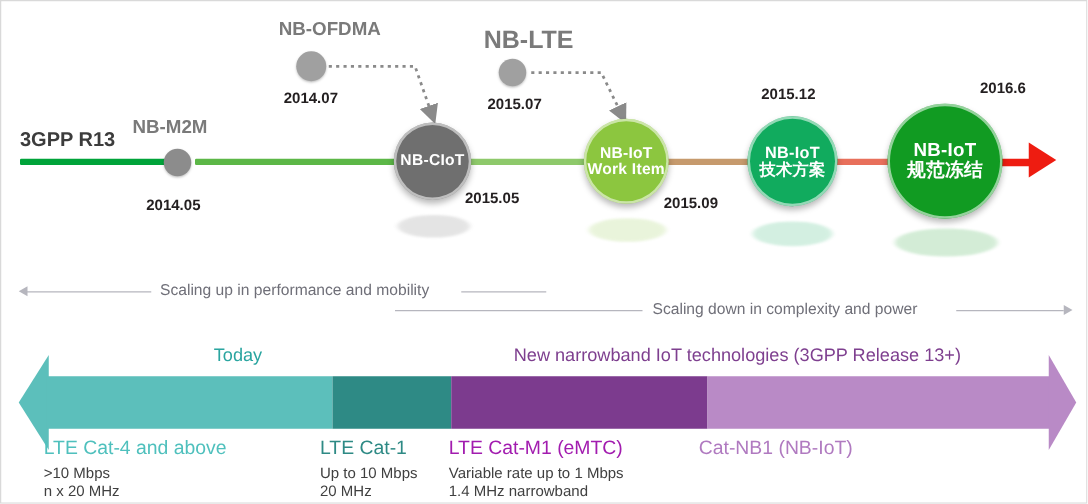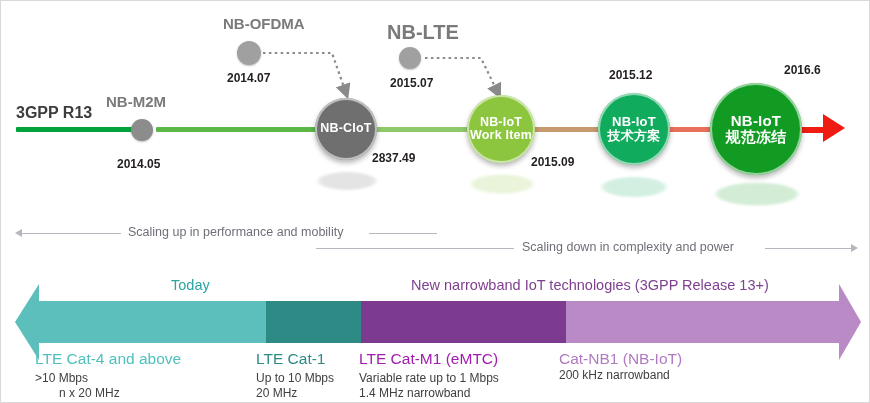--- a/index.html
+++ b/index.html
@@ -102,21 +102,21 @@
     <div class="node-date" style="left:226px;top:70px;font-size:12px;">2014.07</div>
 
     <div class="node-title" style="left:386px;top:20px;font-size:20px;">NB-LTE</div>
     <div class="node-dot" style="left:398px;top:46px;width:22px;height:22px;background:#a0a0a0;"></div>
     <div class="node-date" style="left:389px;top:75px;font-size:12px;">2015.07</div>
 
     <div class="node-refl" style="left:317px;top:160px;width:58px;height:40px;background:#6f6f6f;"></div>
     <div class="big-node" style="left:314px;top:97px;width:62px;height:62px;background:#6f6f6f;font-size:12.5px;">
       <span>NB-CIoT</span>
     </div>
-    <div class="node-date" style="left:371px;top:150px;font-size:12px;">2837.49</div>
+    <div class="node-date" style="left:371px;top:150px;font-size:12px;">2015.05</div>
 
     <div class="node-refl" style="left:470px;top:162px;width:62px;height:42px;background:#8cc63f;"></div>
     <div class="big-node" style="left:466px;top:94px;width:68px;height:68px;background:#8cc63f;font-size:12.5px;">
       <span>NB-IoT</span>
       <span class="l2">Work Item</span>
     </div>
     <div class="node-date" style="left:530px;top:154px;font-size:12px;">2015.09</div>
 
     <div class="node-date" style="left:608px;top:67px;font-size:12px;">2015.12</div>
     <div class="node-refl" style="left:601px;top:164px;width:64px;height:44px;background:#11ab5e;"></div>
@@ -154,34 +154,33 @@
     <div class="band-tip-l"></div>
     <div class="seg" style="left:36px;width:229px;background:#5cbfbb;"></div>
     <div class="seg" style="left:265px;width:95px;background:#2e8a85;"></div>
     <div class="seg" style="left:360px;width:205px;background:#7c3b8e;"></div>
     <div class="seg" style="left:565px;width:275px;background:#b98ac6;"></div>
     <div class="band-tip-r"></div>
 
     <div class="cat" style="left:34px;top:84px;">
       <div class="cat-title" style="color:#4fc0bd;">LTE Cat-4 and above</div>
       <div class="cat-sub">&gt;10 Mbps</div>
-      <div class="cat-sub" style="margin-top:0;margin-left:24px;">n x 20 MHz</div>
+      <div class="cat-sub" style="margin-top:0;">n x 20 MHz</div>
     </div>
 
     <div class="cat" style="left:255px;top:84px;">
       <div class="cat-title" style="color:#2e8a85;">LTE Cat-1</div>
       <div class="cat-sub">Up to 10 Mbps</div>
       <div class="cat-sub" style="margin-top:0;">20 MHz</div>
     </div>
 
     <div class="cat" style="left:358px;top:84px;">
       <div class="cat-title" style="color:#a21caf;">LTE Cat-M1 (eMTC)</div>
       <div class="cat-sub">Variable rate up to 1 Mbps</div>
       <div class="cat-sub" style="margin-top:0;">1.4 MHz narrowband</div>
     </div>
 
     <div class="cat" style="left:558px;top:84px;">
       <div class="cat-title" style="color:#b07ac0;">Cat-NB1 (NB-IoT)</div>
-      <div class="cat-sub" style="margin-top:0;">200 kHz narrowband</div>
     </div>
   </div>
 
 </div>
 
 </body></html>

